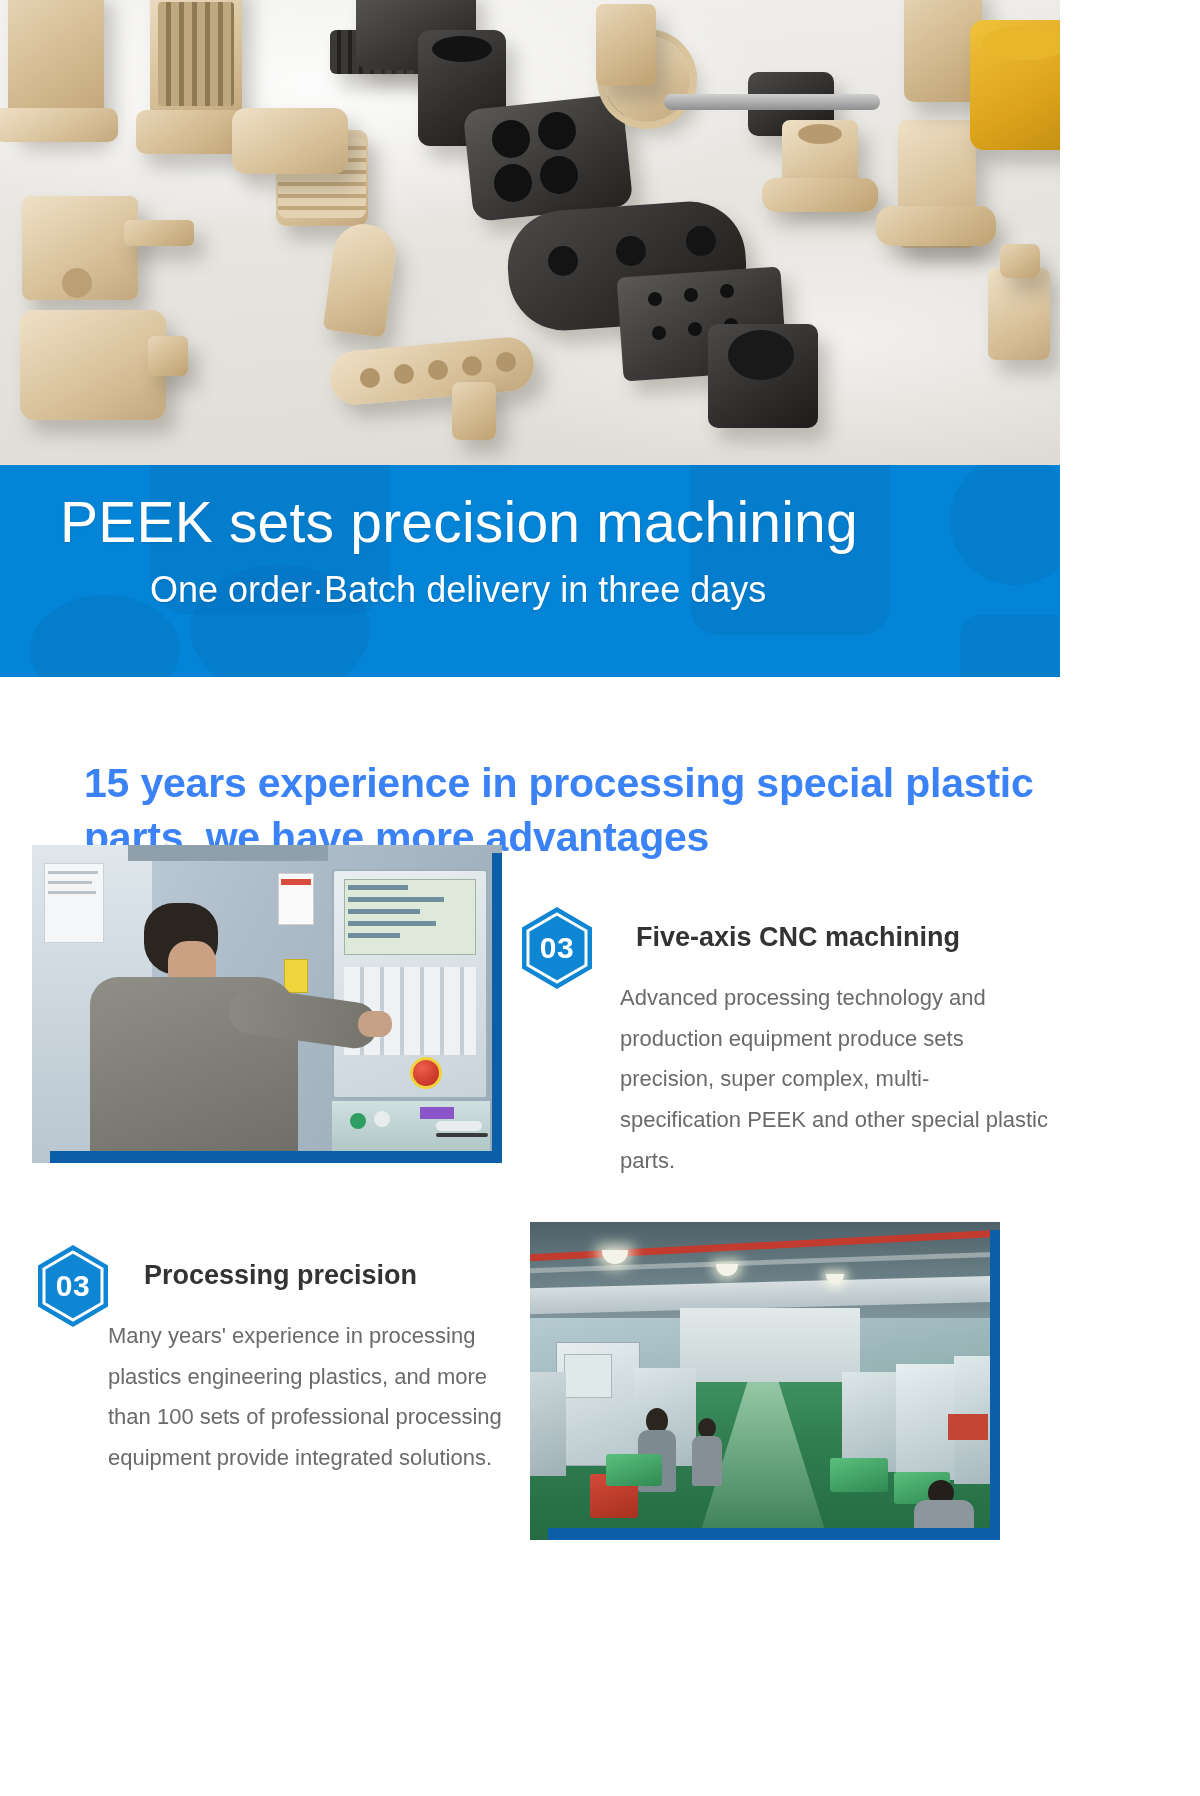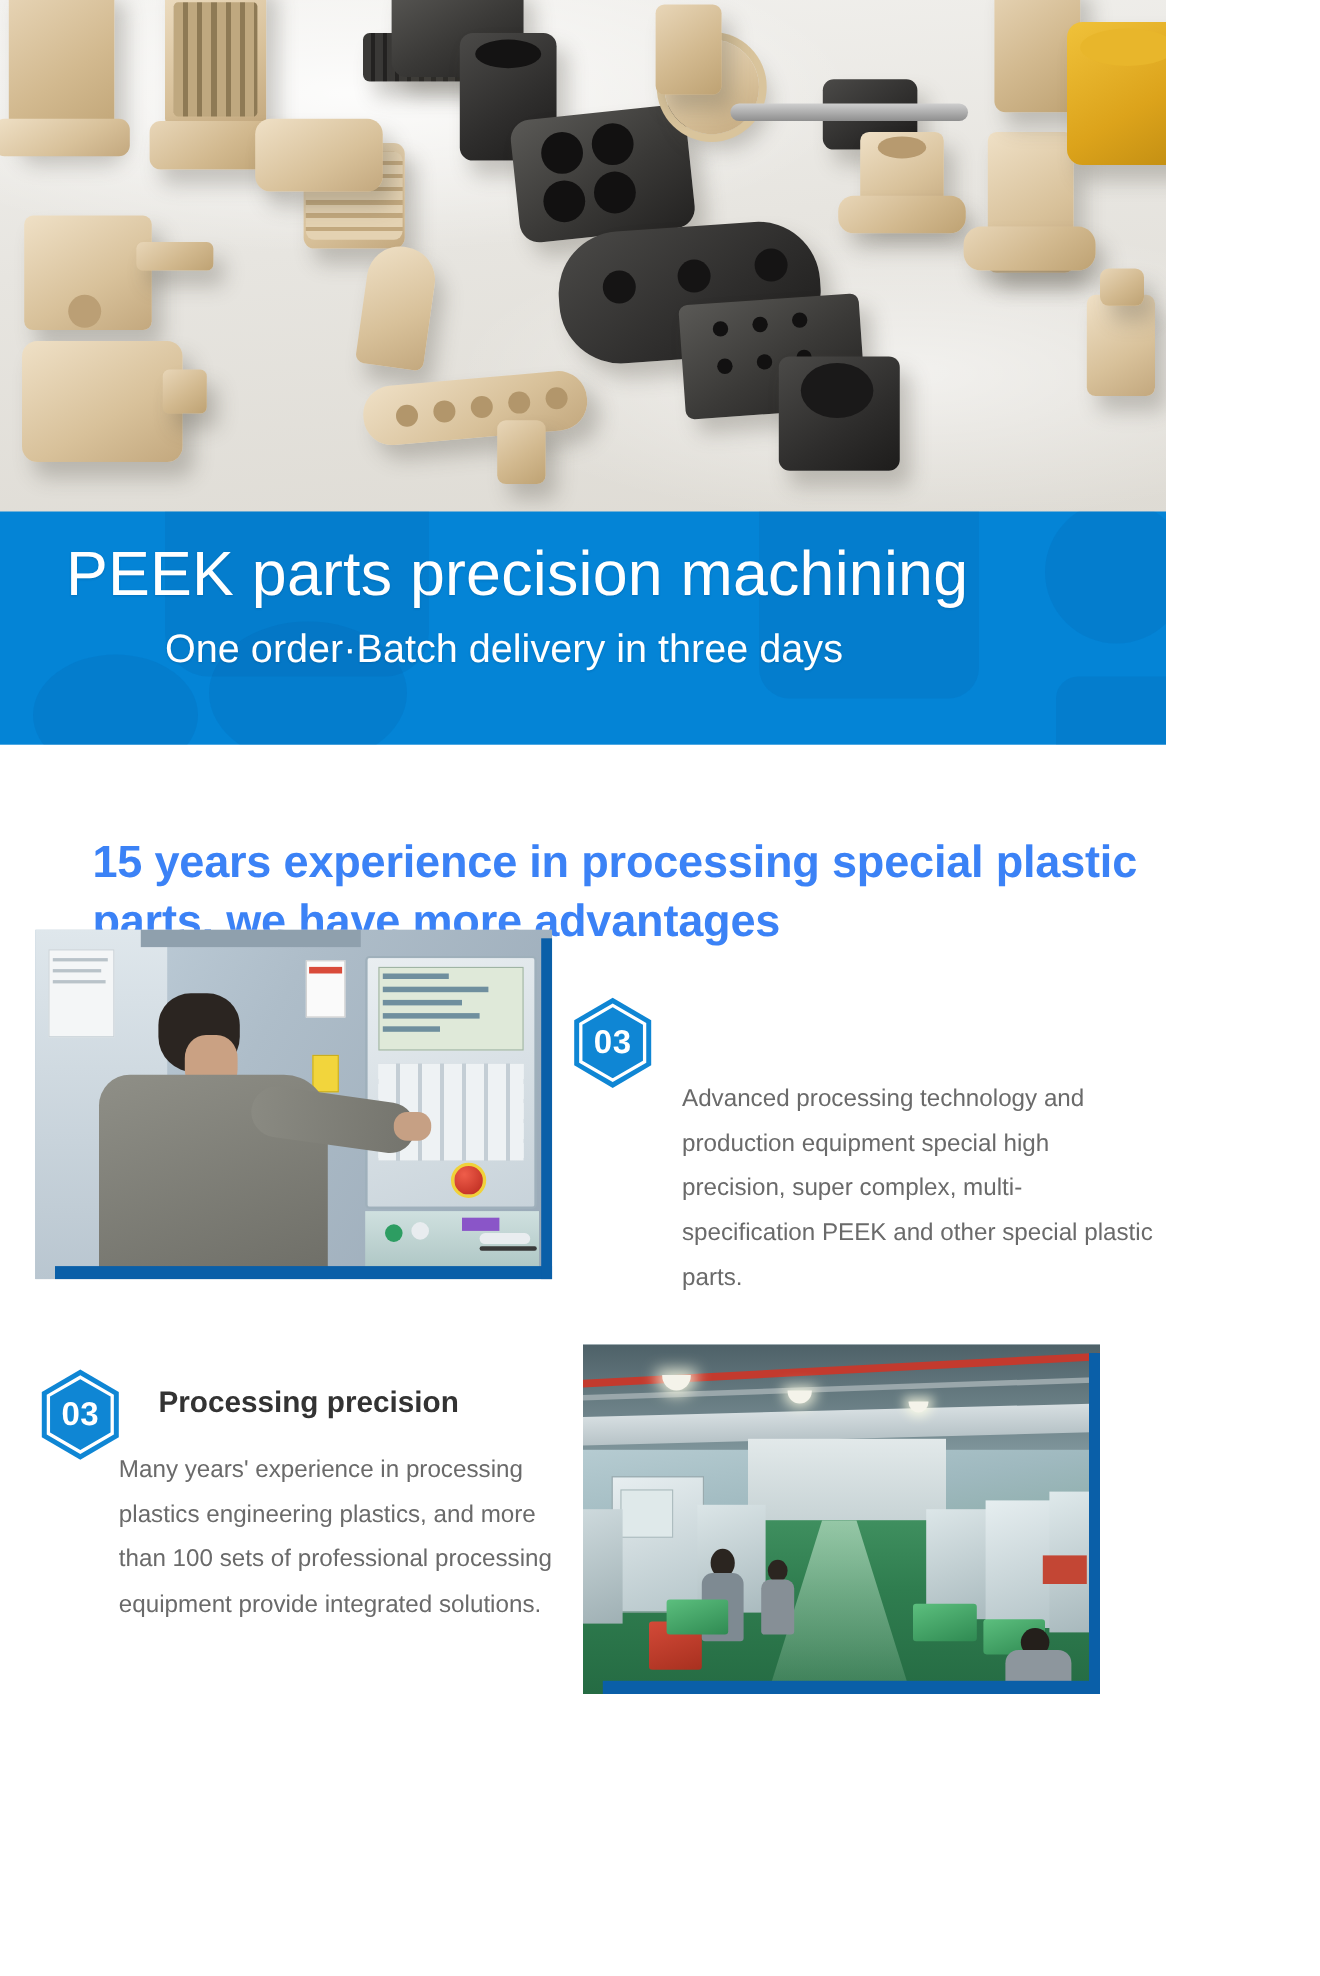--- a/index.html
+++ b/index.html
@@ -184,21 +184,21 @@
   </div>
 
   <div class="banner">
     <div class="banner-ghost" style="left:150px;top:-40px;width:240px;height:190px;border-radius:40px;"></div>
     <div class="banner-ghost" style="left:190px;top:100px;width:180px;height:130px;border-radius:50%;"></div>
     <div class="banner-ghost" style="left:690px;top:-30px;width:200px;height:200px;border-radius:28px;"></div>
     <div class="banner-ghost" style="left:950px;top:-10px;width:130px;height:130px;border-radius:50%;"></div>
     <div class="banner-ghost" style="left:960px;top:150px;width:120px;height:90px;border-radius:20px;"></div>
     <div class="banner-ghost" style="left:30px;top:130px;width:150px;height:110px;border-radius:50%;"></div>
 
-    <div class="banner-title">PEEK parts precision machining</div>
+    <div class="banner-title">PEEK sets precision machining</div>
     <div class="banner-sub">One order·Batch delivery in three days</div>
   </div>
 
   <div class="headline">15 years experience in processing special plastic parts, we have more advantages</div>
 
   <div class="photo-frame" id="photo01">
     <div class="inner">
 
       <div style="position:absolute;left:0;top:0;width:100%;height:100%;background:linear-gradient(120deg,#c3d2dd 0%,#aebdc9 40%,#98a8b6 100%);"></div>
 
@@ -248,21 +248,22 @@
     <div class="frame-bar" style="right:0;top:8px;width:10px;height:310px;"></div>
   </div>
 
   <div class="hex" style="left:520px;top:906px;">
     <svg viewBox="0 0 74 84">
       <polygon points="37,1 72,21.5 72,62.5 37,83 2,62.5 2,21.5" fill="#0f86d4"></polygon>
       <polygon points="37,8 66,24.8 66,59.2 37,76 8,59.2 8,24.8" fill="none" stroke="#ffffff" stroke-width="3"></polygon>
     </svg>
     <span class="num">03</span>
   </div>
-  <div class="card-body" style="left:620px;top:978px;width:430px;">Advanced processing technology and production equipment special high precision, super complex, multi-specification PEEK and other special plastic parts.</div>
+  <div class="card-title" style="left:636px;top:922px;">Five-axis CNC machining</div>
+  <div class="card-body" style="left:620px;top:978px;width:430px;">Advanced processing technology and production equipment produce sets precision, super complex, multi-specification PEEK and other special plastic parts.</div>
 
   <div class="photo-frame" id="photo02">
     <div class="inner">
 
       <div style="position:absolute;left:0;top:0;width:100%;height:96px;background:linear-gradient(180deg,#4e6168,#7e949a);"></div>
       <div style="position:absolute;left:0;top:20px;width:100%;height:7px;background:#c33a2e;transform:skewY(-3deg);"></div>
       <div style="position:absolute;left:0;top:38px;width:100%;height:5px;background:#9aa7ab;transform:skewY(-2deg);"></div>
       <div style="position:absolute;left:0;top:60px;width:100%;height:26px;background:linear-gradient(180deg,#d6dee1,#b7c3c7);transform:skewY(-1.5deg);"></div>
 
       <div style="position:absolute;left:72px;top:28px;width:26px;height:14px;border-radius:0 0 13px 13px;background:#f4f3ea;box-shadow:0 0 14px 5px rgba(255,255,230,.85);"></div>

